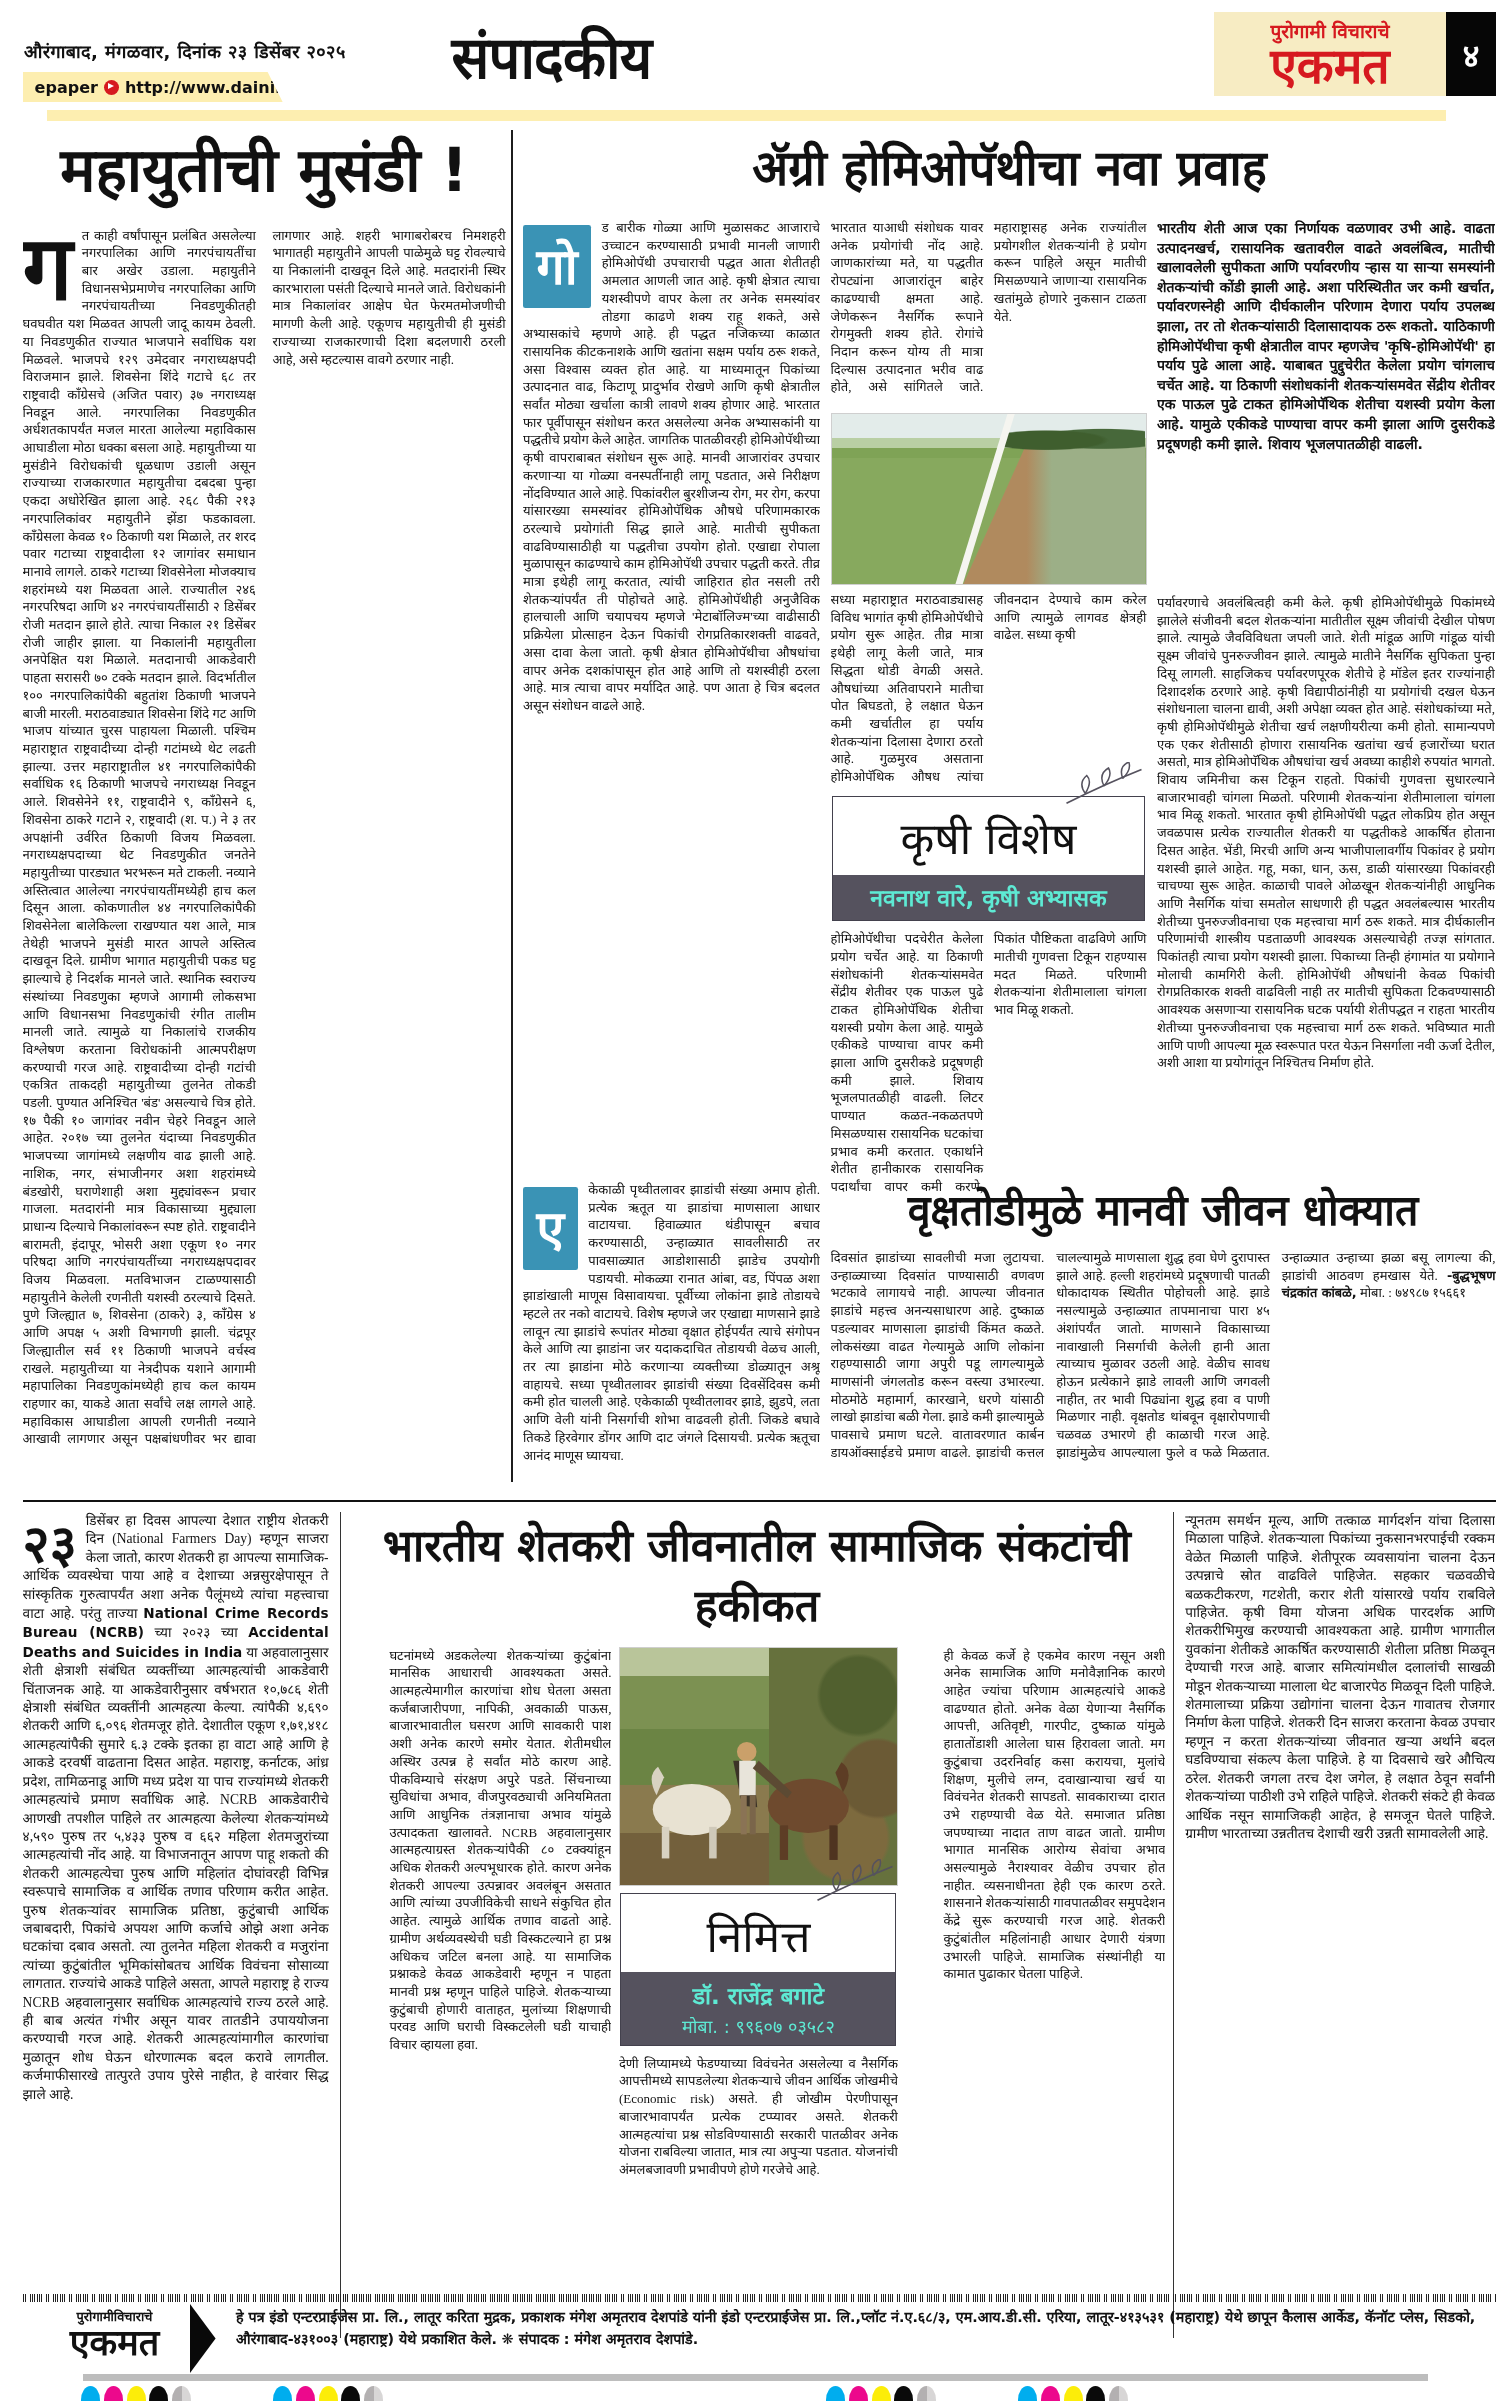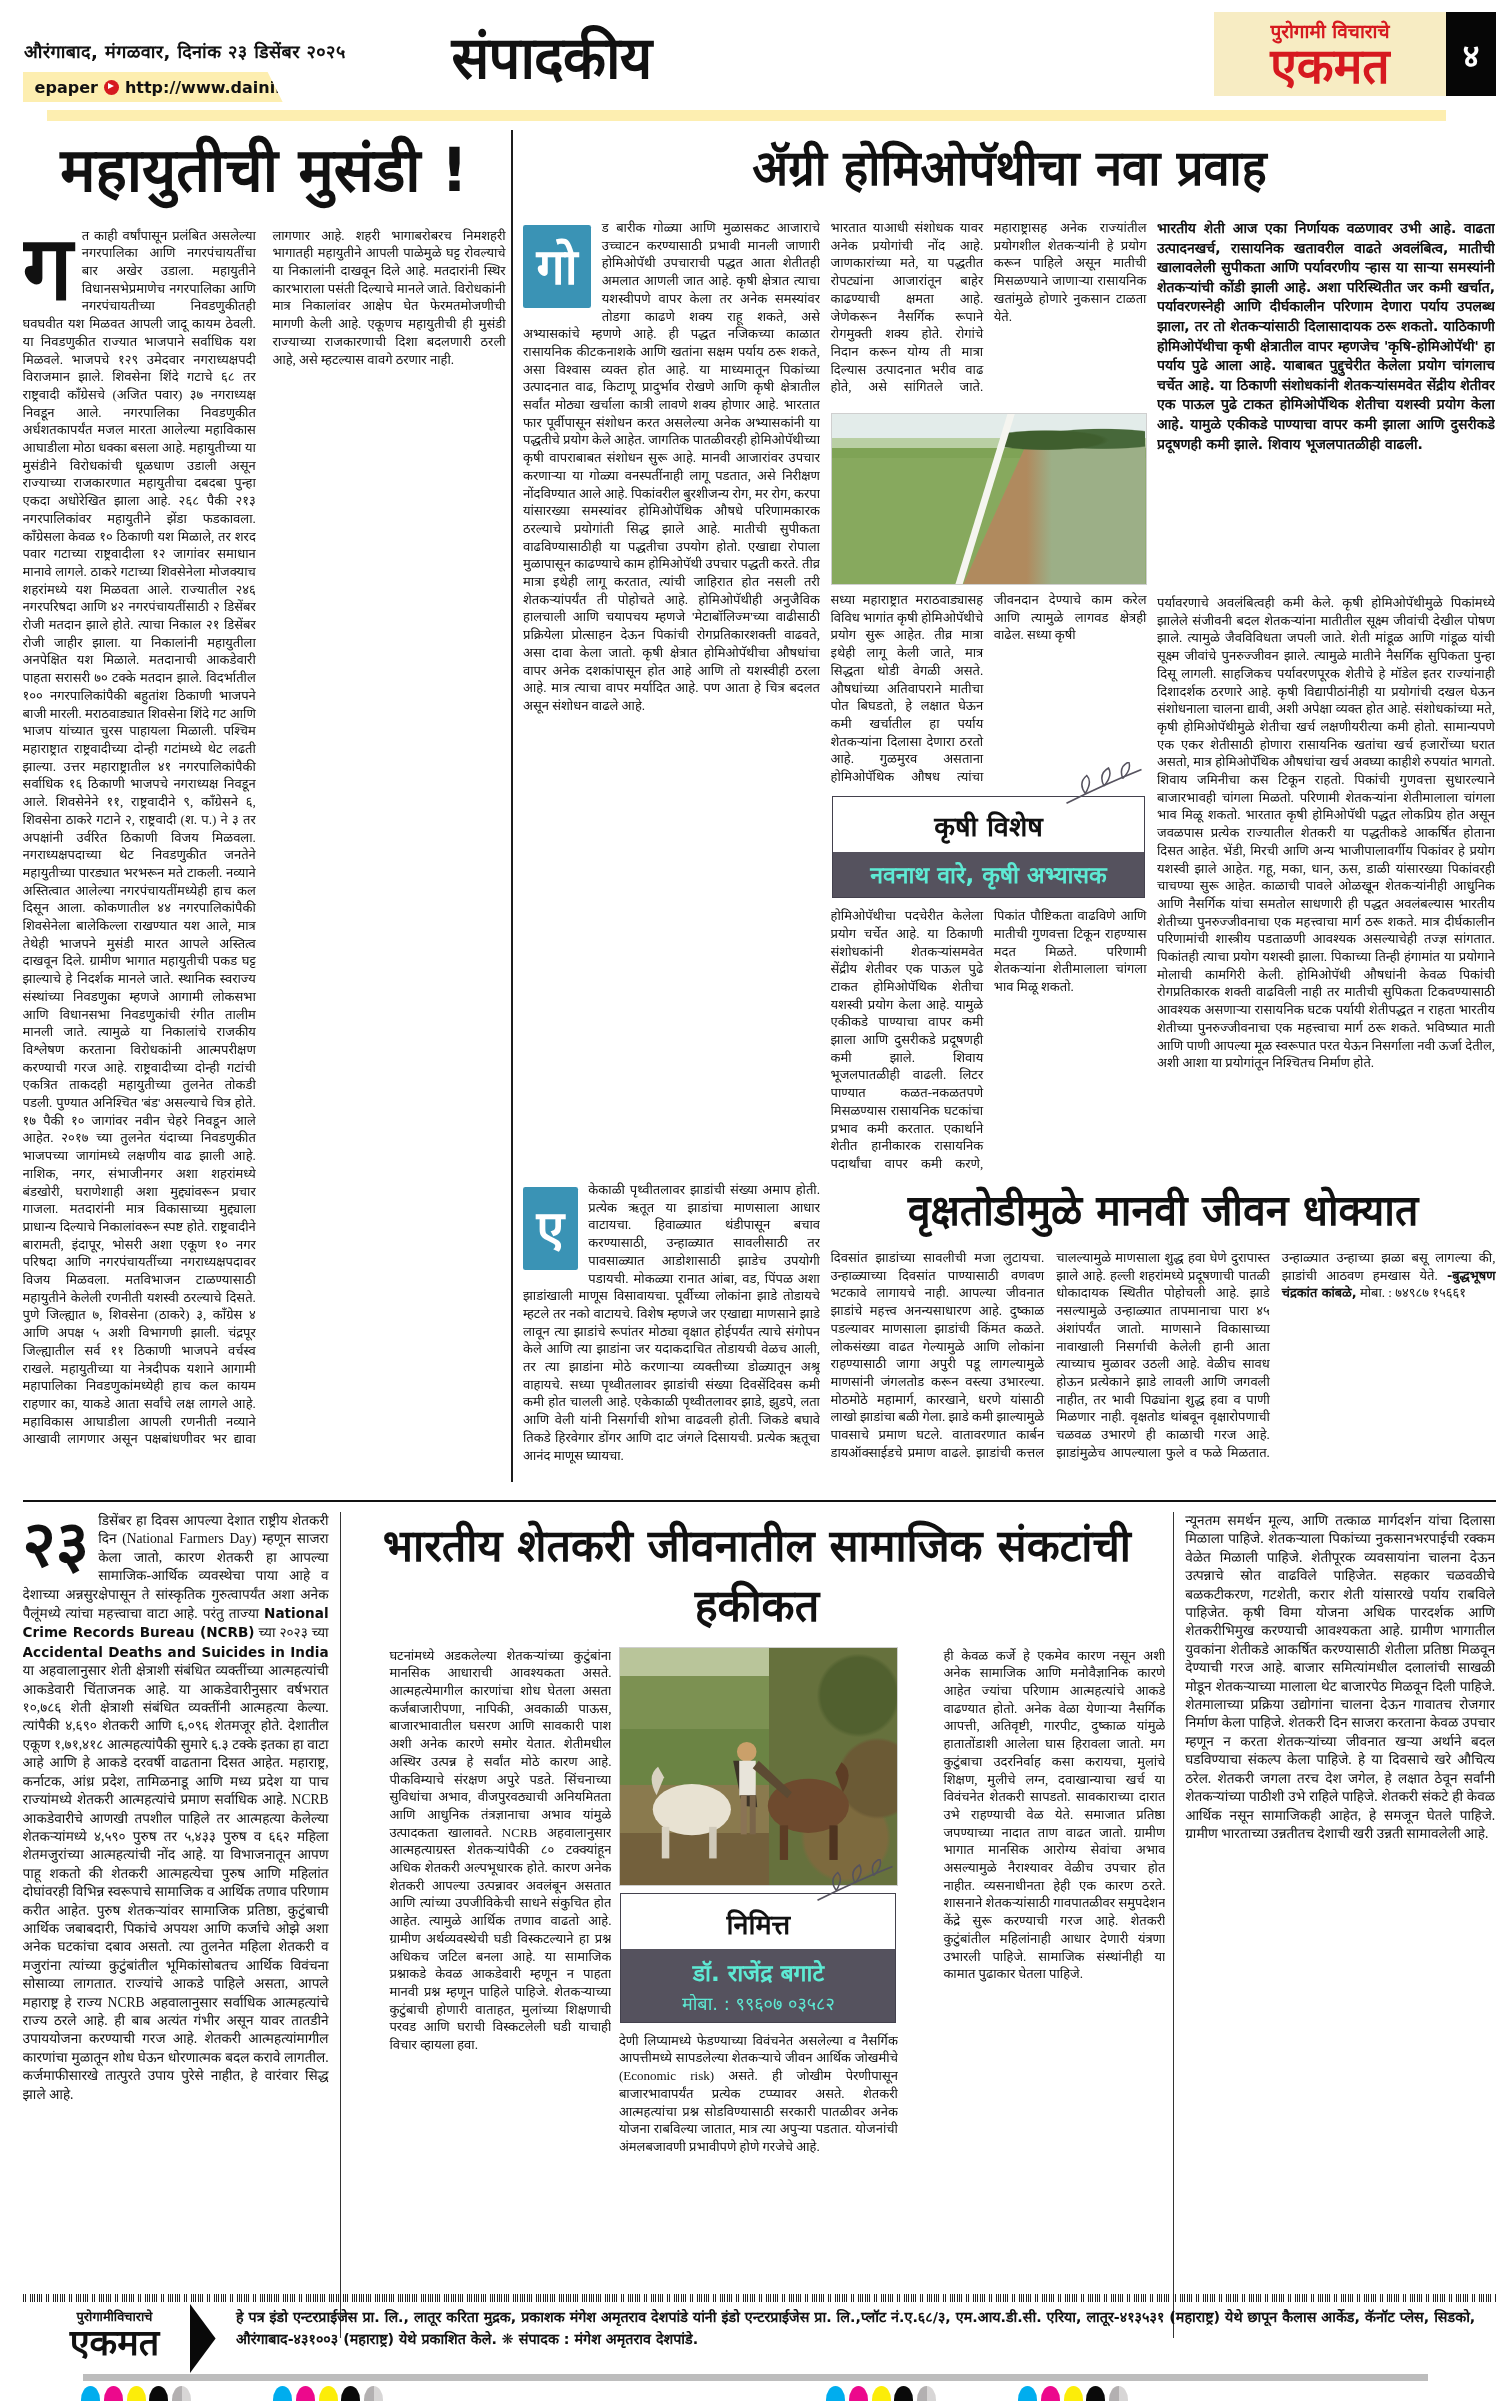--- a/index.html
+++ b/index.html
@@ -32,21 +32,21 @@
               font-family:"DejaVu Sans",sans-serif; font-size:32px; font-weight:700; }
   .yellow-rule { position:absolute; left:47px; top:110px; width:1399px; height:10.5px; background:#fdeeb0; }
 
   
   .btxt { font-size:13px; line-height:17.7px; text-align:justify; overflow:hidden; }
   .dropcap { float:left; font-family:"DejaVu Sans",sans-serif; font-weight:700;
              font-size:89px; line-height:.78; padding:7.5px 9px 0 0; }
   .dropcap-boxed { float:left; background:#3a93b5; color:#fff; font-family:"DejaVu Sans",sans-serif;
              font-weight:700; font-size:50px; line-height:1; padding:16.6px 13.6px;
              margin:6px 10.5px 4.5px 0; border-radius:2.3px; }
-  .dropnum { float:left; font-family:Liberation Mono, monospace; font-weight:700; font-size:64px;
+  .dropnum { float:left; font-family:Liberation Sans, sans-serif; font-weight:700; font-size:52px;
              line-height:.8; padding:12px 9px 0 0; }
 
   
   .art1 { position:absolute; left:22.6px; top:127px; width:483px; }
   .art1 h1 { font-family:"DejaVu Sans",sans-serif; font-weight:900; font-size:59px;
              text-align:center; transform:scaleY(1.03); margin-bottom:19.6px; }
   .art1-body { column-count:2; column-gap:16.6px; column-fill:auto; height:1233px; }
   .vrule-main { position:absolute; left:511px; top:130px; width:1.5px; height:1352px; background:#1c1c1c; }
 
   
@@ -62,22 +62,22 @@
                 background:repeating-linear-gradient(99deg,#5d8836 0 11.3px,#4a3category 0 0),
                            repeating-linear-gradient(99deg,#5d8836 0 11.3px,#402c18 11.3px 25px); }
   .photo-farm .half-r { position:absolute; inset:0; clip-path:polygon(62% 18%,100% 18%,100% 100%,42% 100%);
                 background:linear-gradient(90deg,#6f9b49 0 30%,#b08a5e 38% 62%,#9caf87 70% 100%); }
   .photo-farm .divider { position:absolute; left:47%; top:-10%; width:6.8px; height:130%;
                 background:#f5f5f0; transform:rotate(17deg); }
   .photo-farm .trees { position:absolute; left:55%; top:6%; width:45%; height:16%;
                 background:radial-gradient(ellipse at 30% 60%, #3f5e2e 0 40%, transparent 45%),
                            radial-gradient(ellipse at 70% 55%, #47683a 0 45%, transparent 50%); }
   .feature-box { position:relative; border:1.5px solid #43414d; margin:7.5px 1.5px 9px 1.5px; background:#fff; }
-  .feature-box .fb-title { text-align:center; font-family:"DejaVu Sans",sans-serif; font-weight:700;
-                font-size:27px; padding:10.5px 0 7.5px 0; }
+  .feature-box .fb-title { text-align:center; font-family:"DejaVu Sans",sans-serif; font-weight:400;
+                font-size:44px; padding:10.5px 0 7.5px 0; }
   .feature-box .fb-band { background:#55525e; color:#5eead4; text-align:center;
                 font-family:"DejaVu Sans",sans-serif; font-weight:700; font-size:23px; padding:6.8px 3px; }
   .feature-box .fb-band .fb-sub { display:block; font-size:18px; font-weight:400; padding-top:3px; }
   .twig { position:absolute; right:-4.5px; top:-35px; }
   .lead-bold { font-weight:700; font-family:"DejaVu Sans",sans-serif; font-size:14px; line-height:19.6px;
                text-align:justify; overflow:hidden; }
 
   
   .art3 { position:absolute; left:523px; top:1181px; width:973px; }
   .art3-grid { display:grid; grid-template-columns:297px 665px; column-gap:10.5px; }

